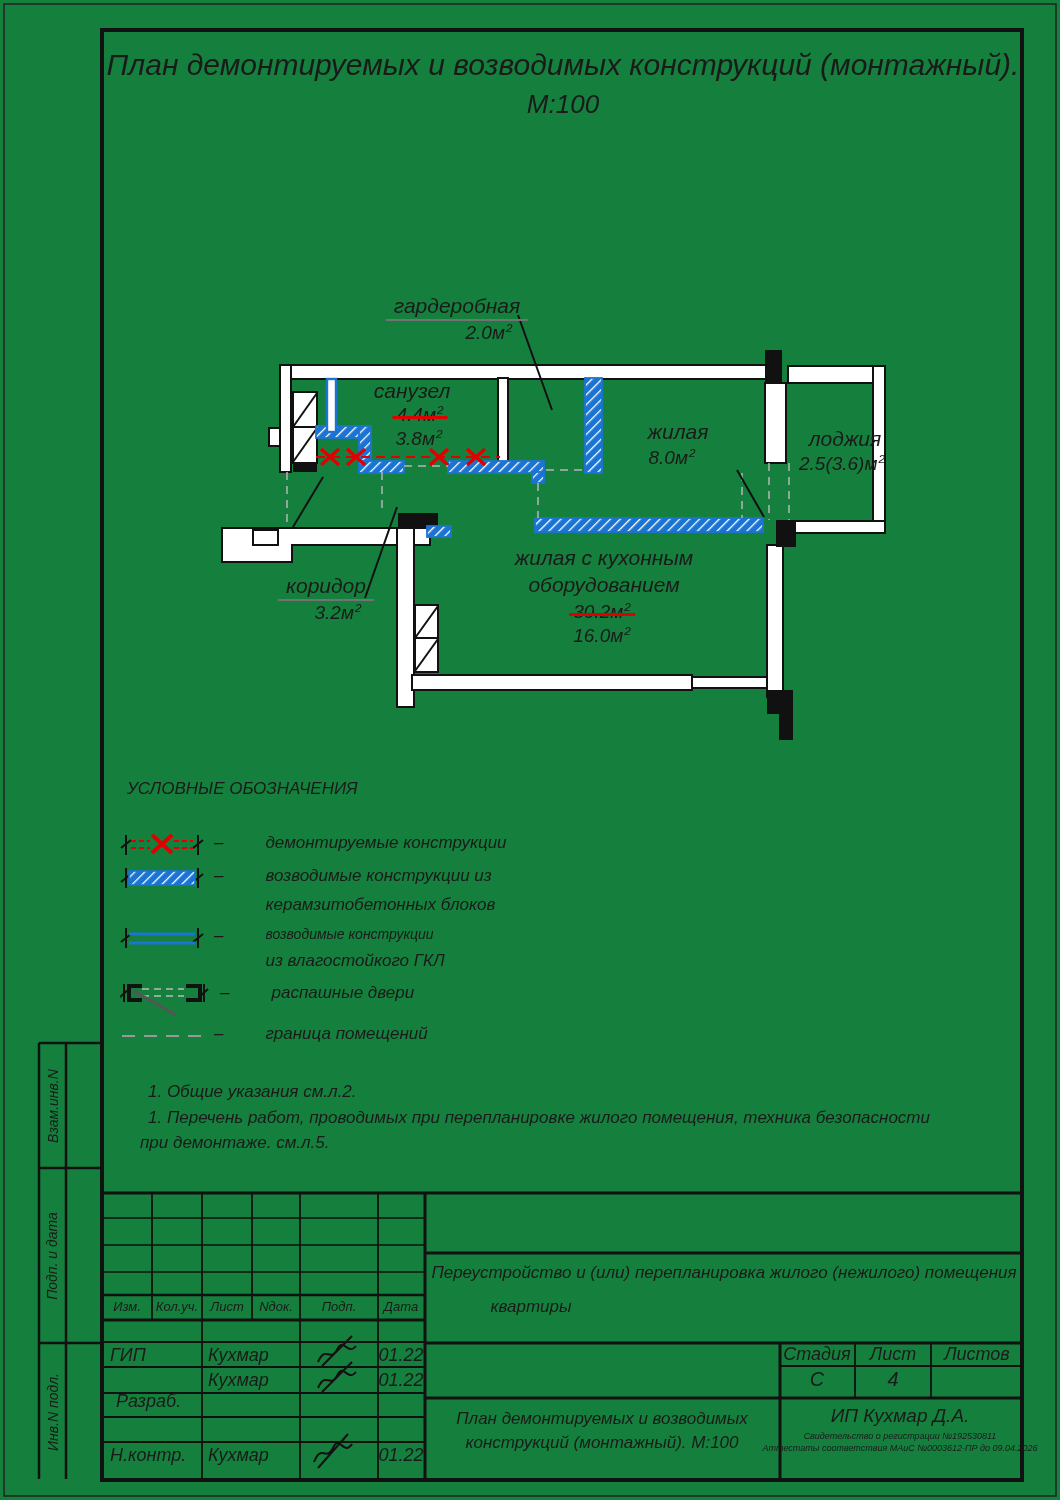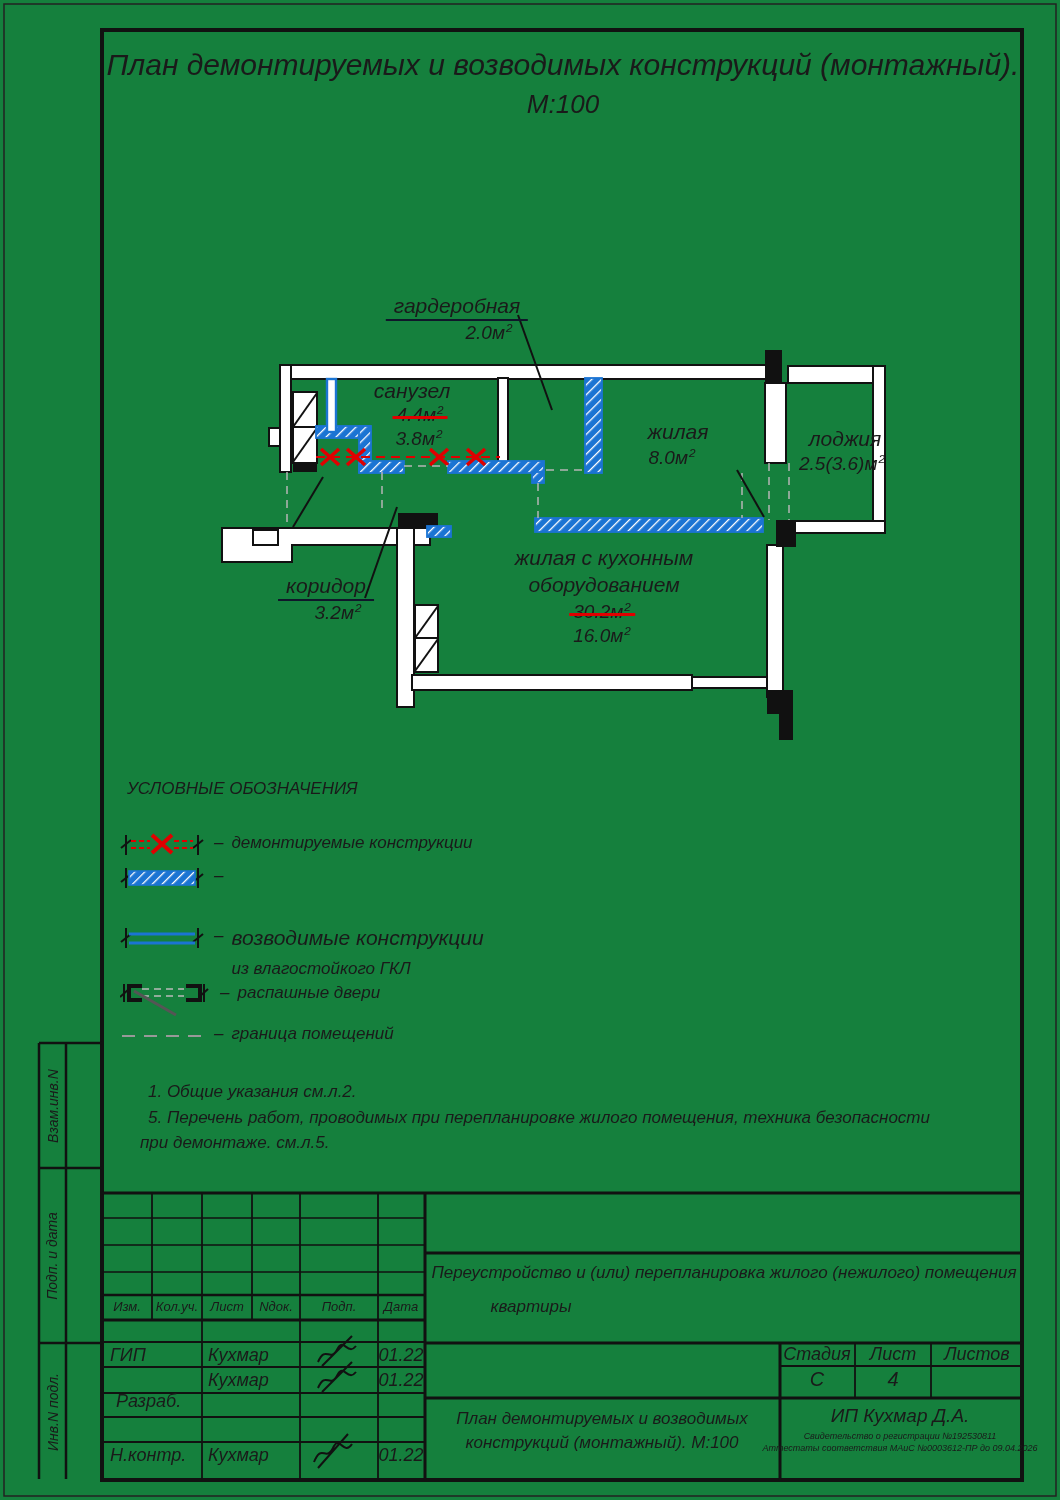--- a/index.html
+++ b/index.html
@@ -4,28 +4,28 @@
 <style>
   html,body{margin:0;padding:0;background:#fff;}
   .page{position:relative;width:1060px;height:1500px;background:#15803d;overflow:hidden;
         font-family:Liberation Sans, sans-serif;color:#1a1a1a;}
   svg.layer{position:absolute;left:0;top:0;}
   .t{position:absolute;font-style:italic;color:#1a1a1a;white-space:nowrap;line-height:1.1;}
   .c{transform:translateX(-50%);}
   .s30{font-size:30px;} .s26{font-size:26px;} .s21{font-size:21px;} .s19{font-size:19px;}
   .s17{font-size:17px;} .s15{font-size:18px;} .s13{font-size:13px;} .s9{font-size:9px;}
   .s20{font-size:20px;}
-  .ul{border-bottom:2px solid #0f172a;padding:0 8px 2px 8px;}
+  .ul{border-bottom:2px solid #737373;padding:0 8px 2px 8px;}
   .sup{font-size:62%;vertical-align:super;margin-left:1px;}
   .struck{position:relative;display:inline-block;}
   .struck:after{content:"";position:absolute;left:-4px;right:-4px;top:54%;height:3px;background:#e00000;}
   .legend-row{position:absolute;display:flex;align-items:flex-start;}
   .legend-sym{flex:0 0 auto;}
   .legend-dash{font-style:italic;font-size:17px;margin:0 8px 0 10px;}
-  .legend-lines{display:flex;flex-direction:column;gap:9px;}
+  .legend-lines{display:flex;flex-direction:column;gap:9px;margin-left:34px;}
   .rot{position:absolute;transform:rotate(-90deg);transform-origin:center center;
        font-style:italic;font-size:14px;white-space:nowrap;}
 </style>
 </head>
 <body>
 
 <div class="page">
 
   <svg class="layer" width="1060" height="1500" viewBox="0 0 1060 1500">
     <defs>
@@ -232,38 +232,42 @@
         </defs>
       <g stroke="#111" stroke-width="2">
           <line x1="6" y1="2" x2="6" y2="22"></line>
           <line x1="1" y1="16" x2="11" y2="8"></line>
       <line x1="78" y1="2" x2="78" y2="22"></line>
           <line x1="73" y1="16" x2="83" y2="8"></line>
         </g>
       <rect x="9" y="5" width="66" height="14" fill="url(#bh2)" stroke="#1b74d3" stroke-width="1.6"></rect>
     </svg>
     <span class="legend-dash">–</span>
+    <div class="legend-lines">
+      <span style="font-style:italic;font-size:17px;">возводимые конструкции из</span>
+      <span style="font-style:italic;font-size:17px;">керамзитобетонных блоков</span>
+    </div>
   </div>
 
   <div class="legend-row" style="left:120px;top:926px;">
     <svg class="legend-sym" width="84" height="24" viewBox="0 0 84 24">
       <g stroke="#111" stroke-width="2">
           <line x1="6" y1="2" x2="6" y2="22"></line>
           <line x1="1" y1="16" x2="11" y2="8"></line>
       <line x1="78" y1="2" x2="78" y2="22"></line>
           <line x1="73" y1="16" x2="83" y2="8"></line>
         </g>
       <g stroke="#1b74d3" stroke-width="3">
           <line x1="9" y1="8" x2="75" y2="8"></line>
           <line x1="9" y1="17" x2="75" y2="17"></line>
         </g>
     </svg>
     <span class="legend-dash">–</span>
     <div class="legend-lines">
-      <span style="font-style:italic;font-size:21px;">возводимые конструкции</span>
+      <span style="font-style:italic;font-size:14px;">возводимые конструкции</span>
       <span style="font-style:italic;font-size:17px;">из влагостойкого ГКЛ</span>
     </div>
   </div>
 
   <div class="legend-row" style="left:120px;top:983px;">
     <svg class="legend-sym" width="90" height="34" viewBox="0 0 90 34">
       <g stroke="#111" stroke-width="2">
           <line x1="4" y1="1" x2="4" y2="19"></line>
           <line x1="0" y1="14" x2="9" y2="6"></line>
       <line x1="84" y1="1" x2="84" y2="19"></line>
@@ -287,21 +291,21 @@
     <svg class="legend-sym" width="84" height="24" viewBox="0 0 84 24">
       <line x1="2" y1="12" x2="82" y2="12" stroke="#999" stroke-width="2" stroke-dasharray="13,9"></line>
     </svg>
     <span class="legend-dash">–</span>
     <div class="legend-lines">
         <span style="font-style:italic;font-size:17px;">граница помещений</span>
       </div>
   </div>
 
   <div class="t s17" style="left:148px;top:1083px;">1. Общие указания см.л.2.</div>
-  <div class="t s17" style="left:148px;top:1109px;">5. Перечень работ, проводимых при перепланировке жилого помещения, техника безопасности</div>
+  <div class="t s17" style="left:148px;top:1109px;">1. Перечень работ, проводимых при перепланировке жилого помещения, техника безопасности</div>
   <div class="t s17" style="left:140px;top:1134px;">при демонтаже. см.л.5.</div>
 
   <div class="rot" style="left:-7px;top:1098px;width:120px;text-align:center;">Взам.инв.N</div>
   <div class="rot" style="left:-18px;top:1248px;width:140px;text-align:center;">Подп. и дата</div>
   <div class="rot" style="left:-17px;top:1404px;width:140px;text-align:center;">Инв.N подл.</div>
 
   <div class="t s13 c" style="left:127px;top:1300px;">Изм.</div>
   <div class="t s13 c" style="left:177px;top:1300px;">Кол.уч.</div>
   <div class="t s13 c" style="left:227px;top:1300px;">Лист</div>
   <div class="t s13 c" style="left:276px;top:1300px;">Nдок.</div>

